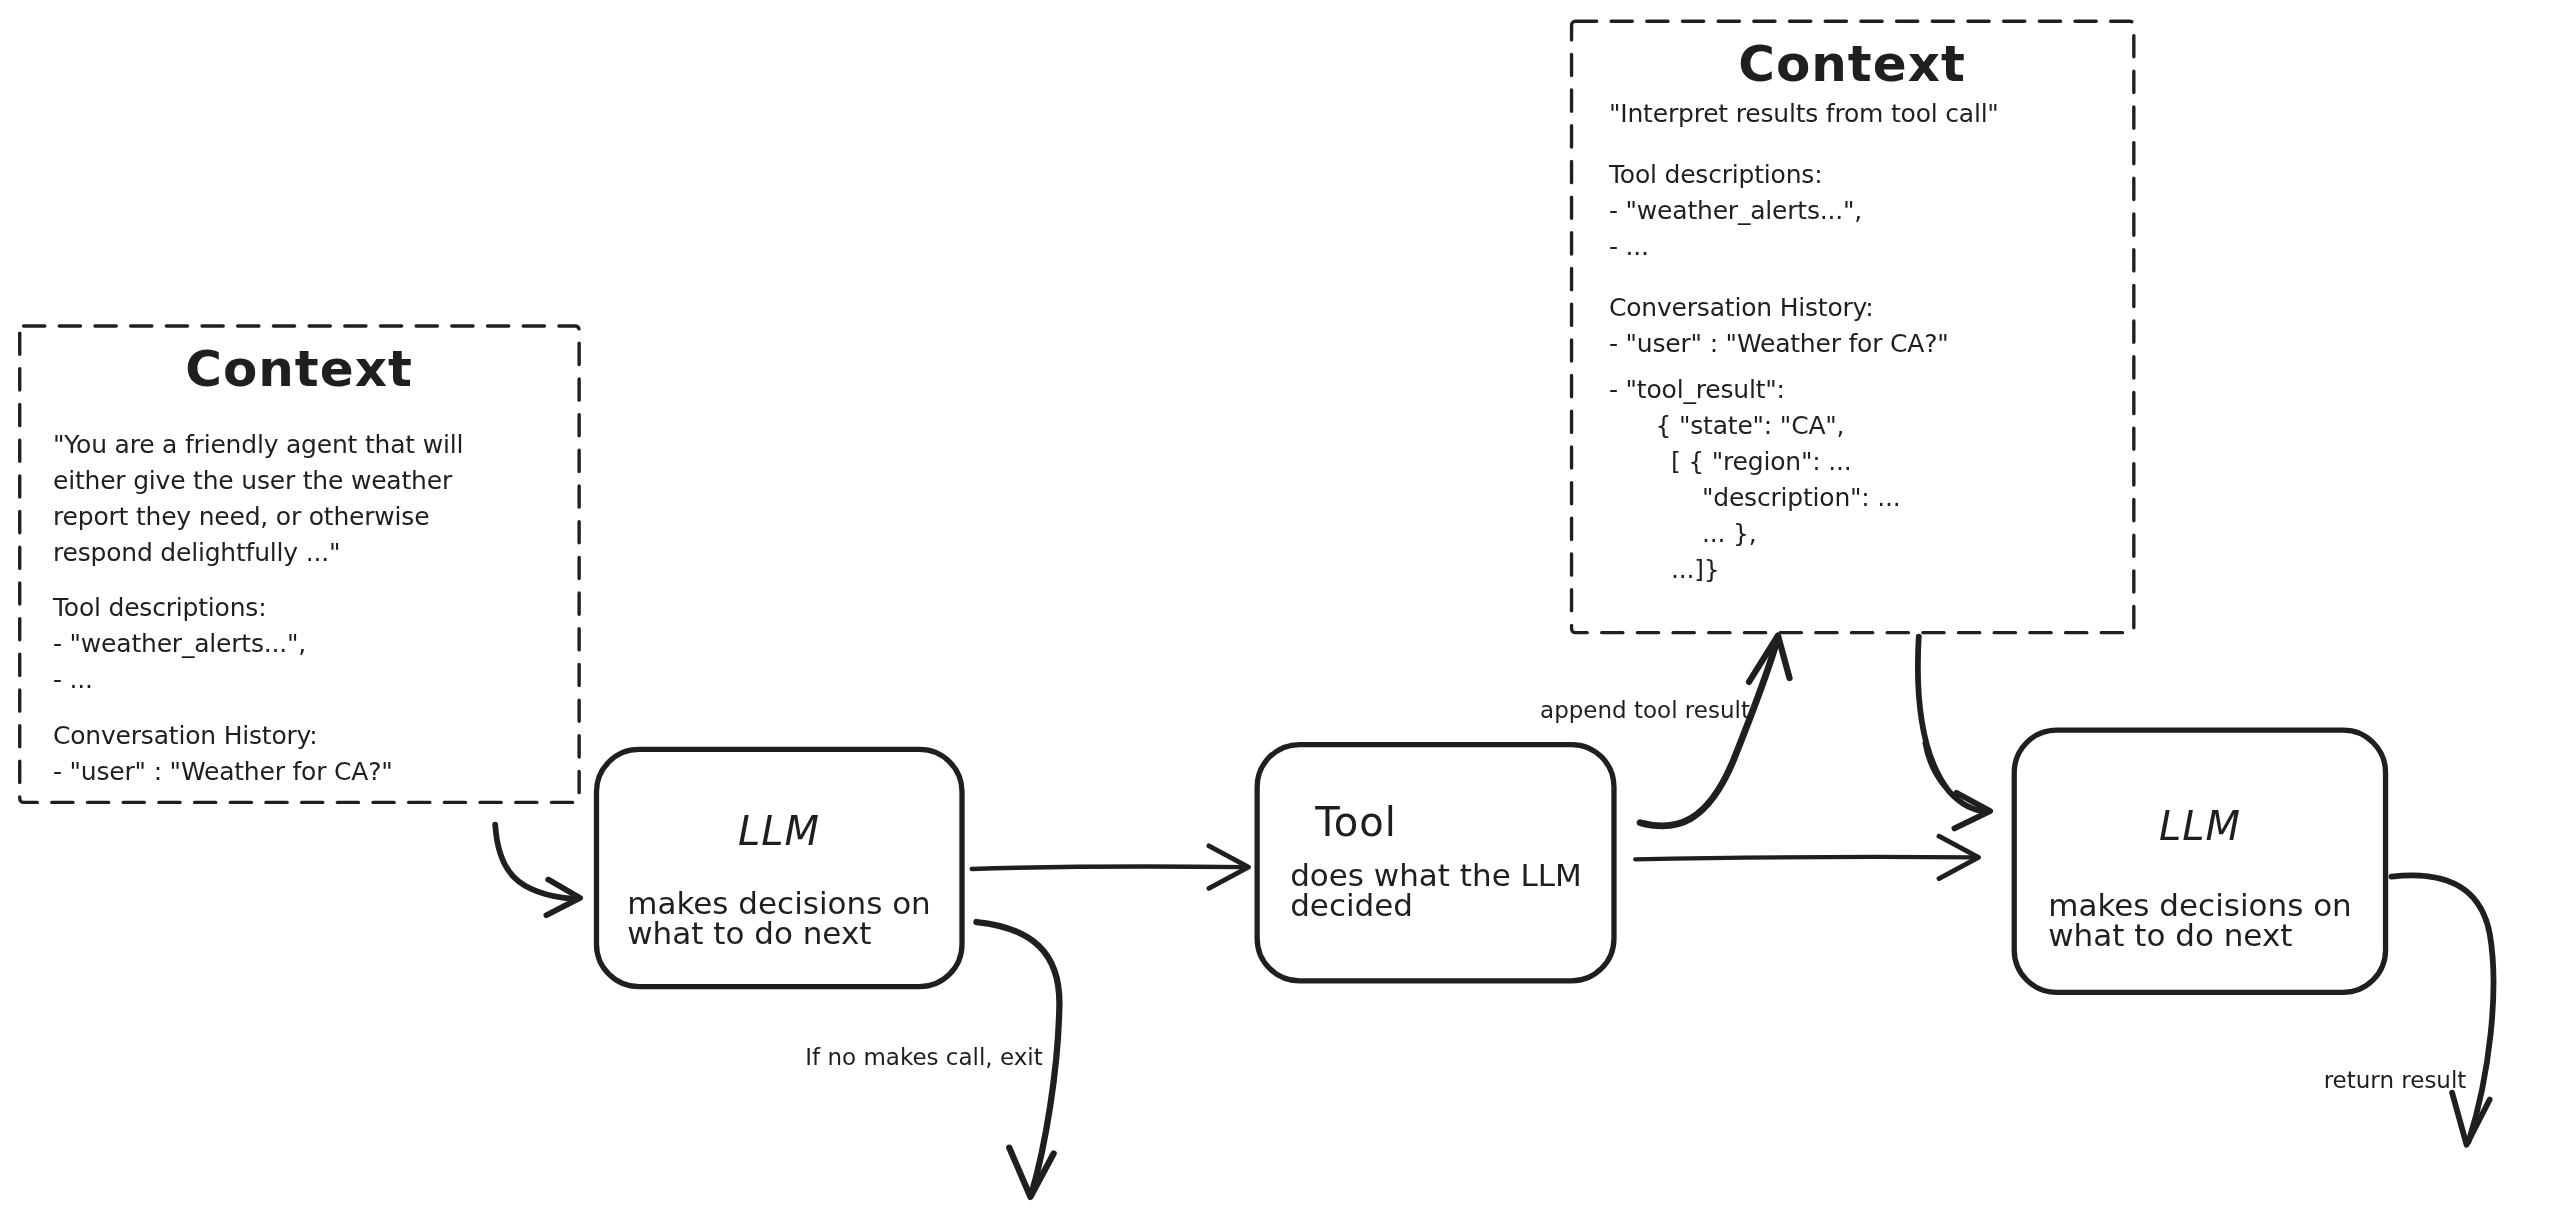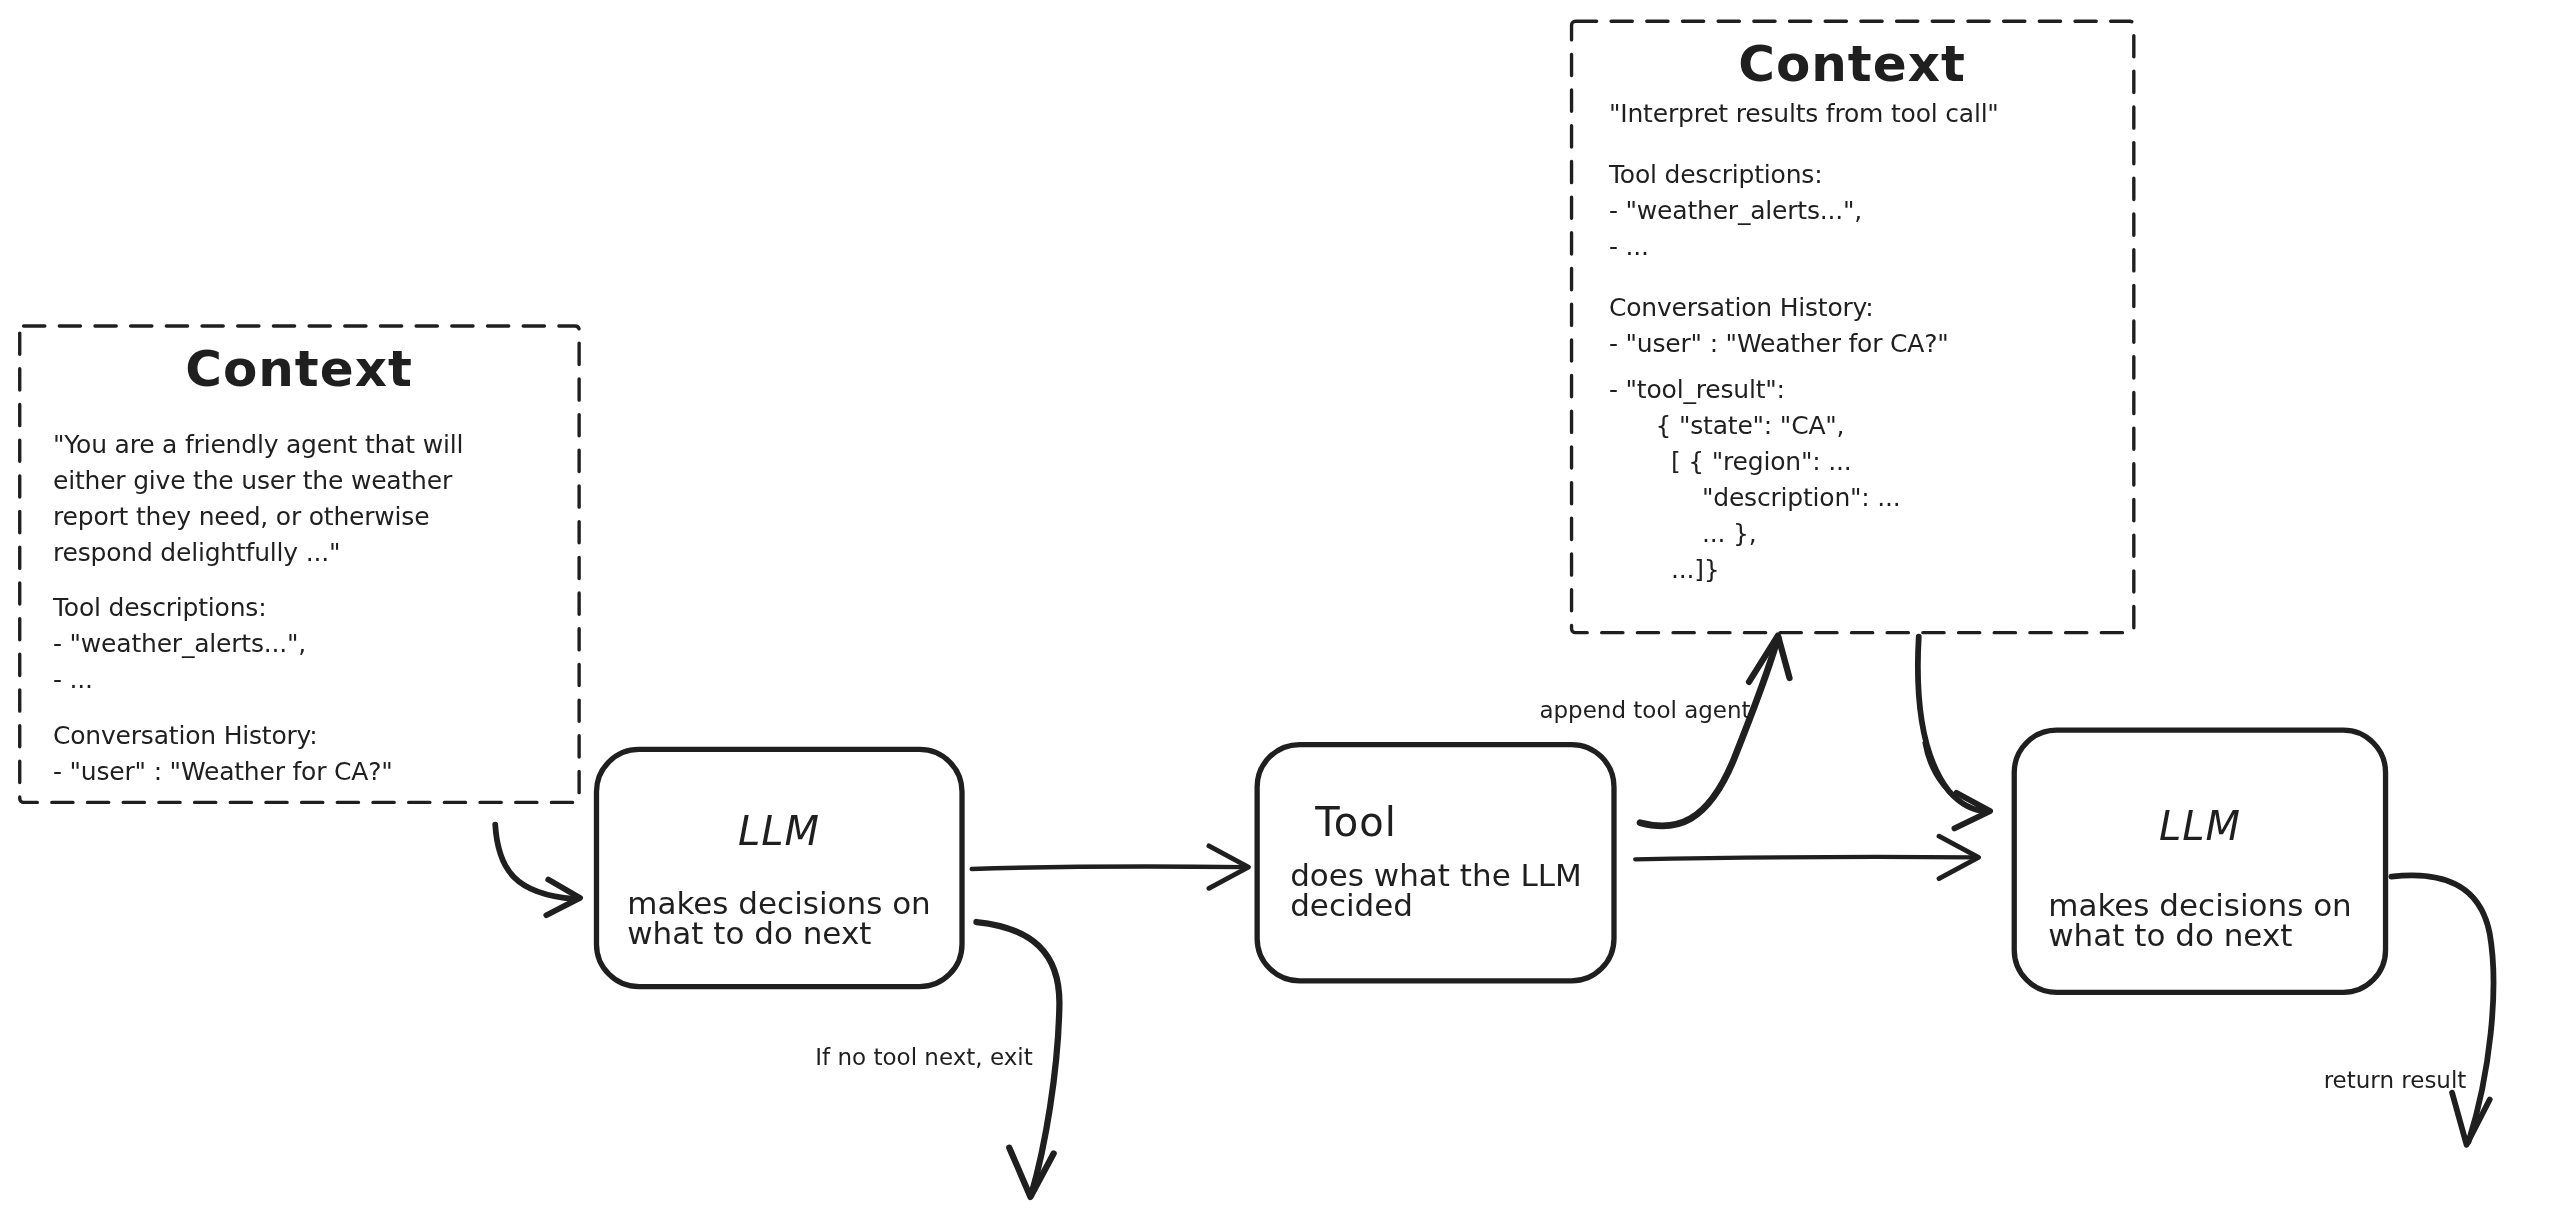--- a/index.html
+++ b/index.html
@@ -105,18 +105,18 @@
 what to do next</div>
 
   <div class="txt node-title" style="left:1356px;top:799px;">Tool</div>
   <div class="txt node-sub" style="left:1436px;top:860px;">does what the LLM
 decided</div>
 
   <div class="txt node-title italic" style="left:2200px;top:803px;">LLM</div>
   <div class="txt node-sub" style="left:2200px;top:890px;">makes decisions on
 what to do next</div>
 
-  <div class="txt edge-label" style="left:1645px;top:697px;">append tool agent</div>
-  <div class="txt edge-label" style="left:924px;top:1044px;">If no tool next, exit</div>
+  <div class="txt edge-label" style="left:1645px;top:697px;">append tool result</div>
+  <div class="txt edge-label" style="left:924px;top:1044px;">If no makes call, exit</div>
   <div class="txt edge-label" style="left:2395px;top:1067px;">return result</div>
 
 </div>
 
 
 </body></html>

